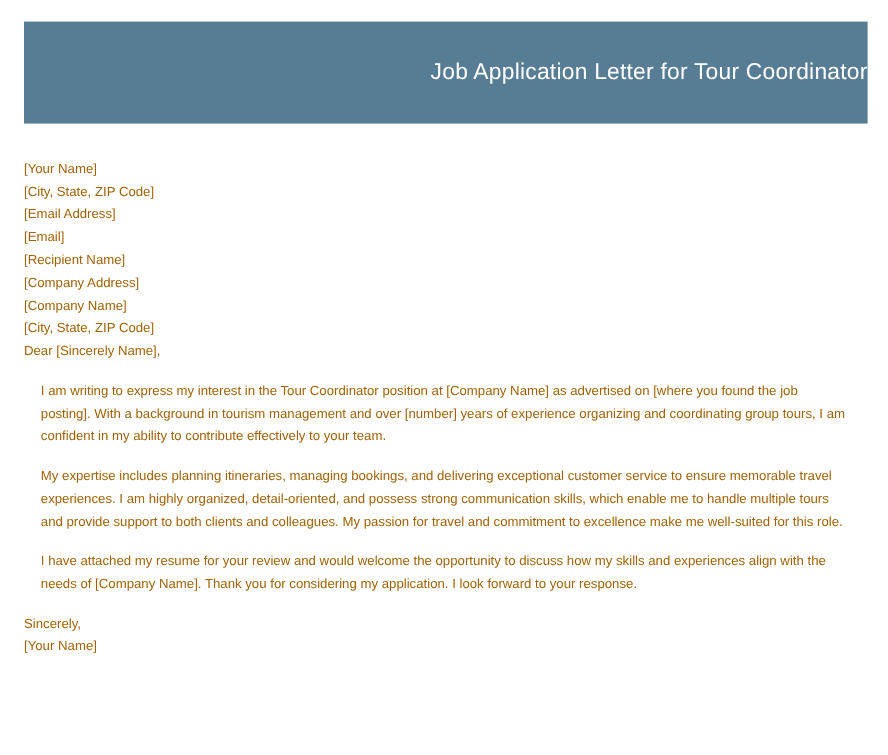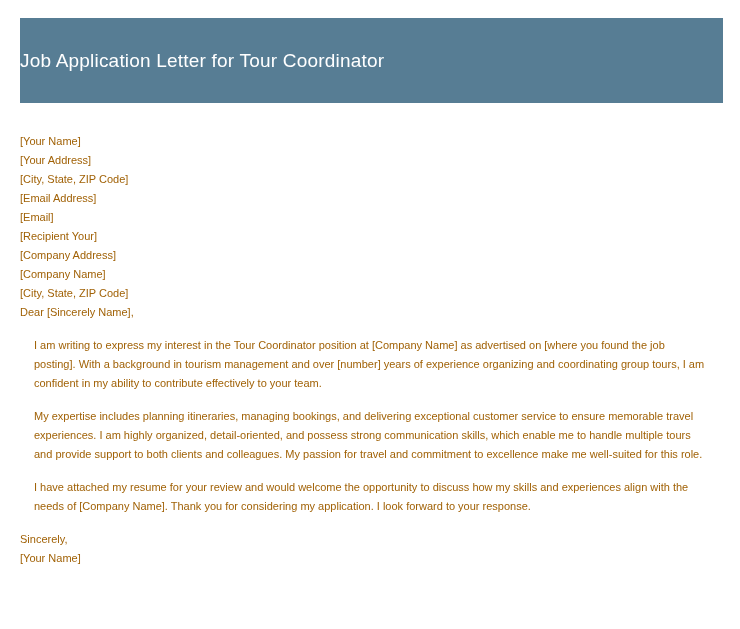--- a/index.html
+++ b/index.html
@@ -18,21 +18,21 @@
     height: 629px;
     background: #ffffff;
     position: relative;
   }
   .title-band {
     margin: 18px 17px 0 20px;
     height: 85px;
     background: #577D94;
     display: flex;
     align-items: center;
-    justify-content: flex-start;
+    justify-content: flex-end;
   }
   .title-band h1 {
     margin: 0;
     color: #ffffff;
     font-size: 19px;
     font-weight: 500;
     letter-spacing: 0.2px;
     font-family: "Liberation Sans", sans-serif;
   }
   .letter {
@@ -55,29 +55,28 @@
 
 <div class="page">
 
   <header class="title-band">
     <h1>Job Application Letter for Tour Coordinator</h1>
   </header>
 
   <main class="letter">
     <div>
         <div class="line">[Your Name]</div>
-        <div class="line">[Your Address]</div>
         <div class="line">[City, State, ZIP Code]</div>
         <div class="line">[Email Address]</div>
       </div>
 
     <div class="line">[Email]</div>
 
     <div>
-        <div class="line">[Recipient Your]</div>
+        <div class="line">[Recipient Name]</div>
         <div class="line">[Company Address]</div>
         <div class="line">[Company Name]</div>
         <div class="line">[City, State, ZIP Code]</div>
       </div>
 
     <div class="line">Dear [Sincerely Name],</div>
 
     <div>
         <div class="para">I am writing to express my interest in the Tour Coordinator position at [Company Name] as advertised on [where you found the job posting]. With a background in tourism management and over [number] years of experience organizing and coordinating group tours, I am confident in my ability to contribute effectively to your team.</div>
         <div class="para">My expertise includes planning itineraries, managing bookings, and delivering exceptional customer service to ensure memorable travel experiences. I am highly organized, detail-oriented, and possess strong communication skills, which enable me to handle multiple tours and provide support to both clients and colleagues. My passion for travel and commitment to excellence make me well-suited for this role.</div>

